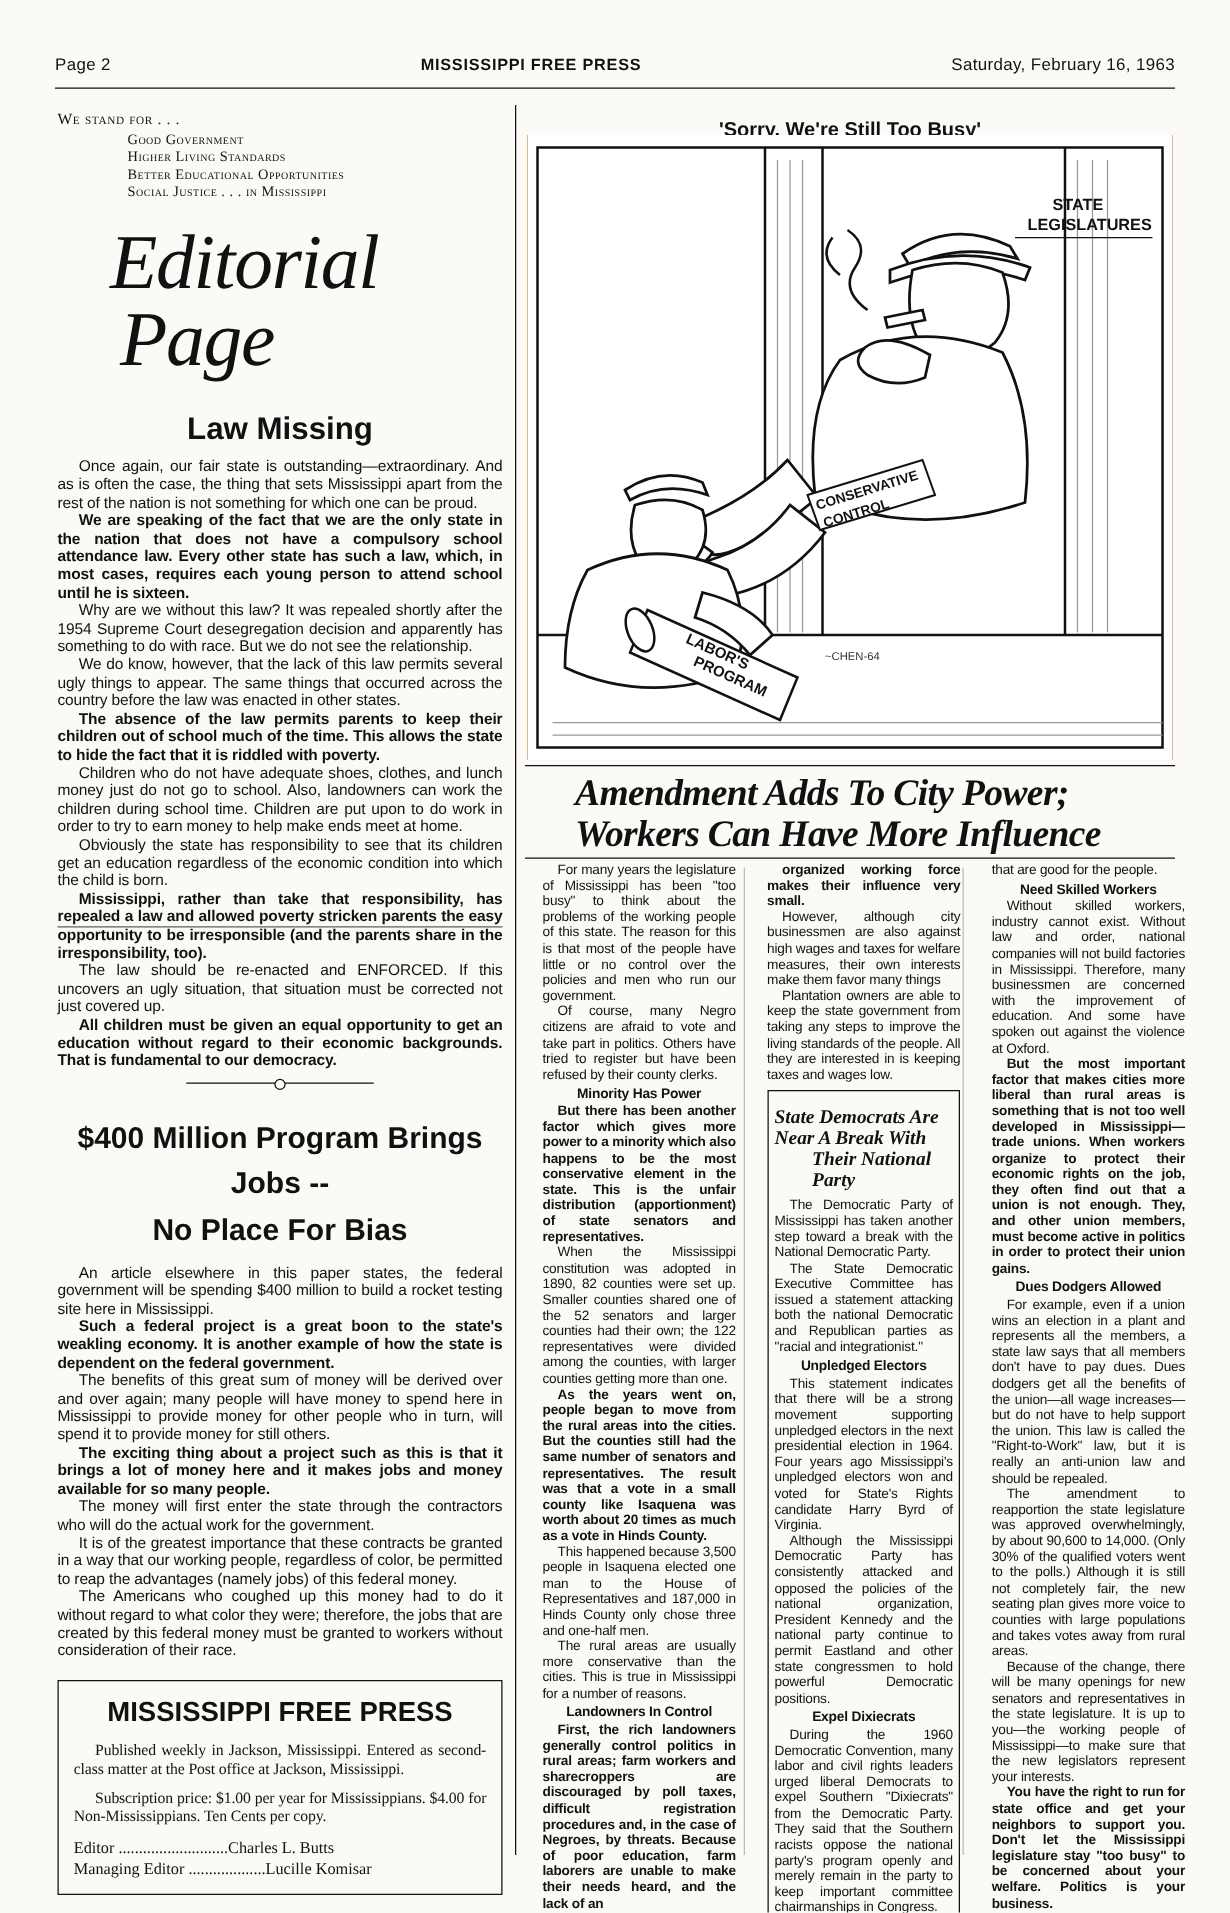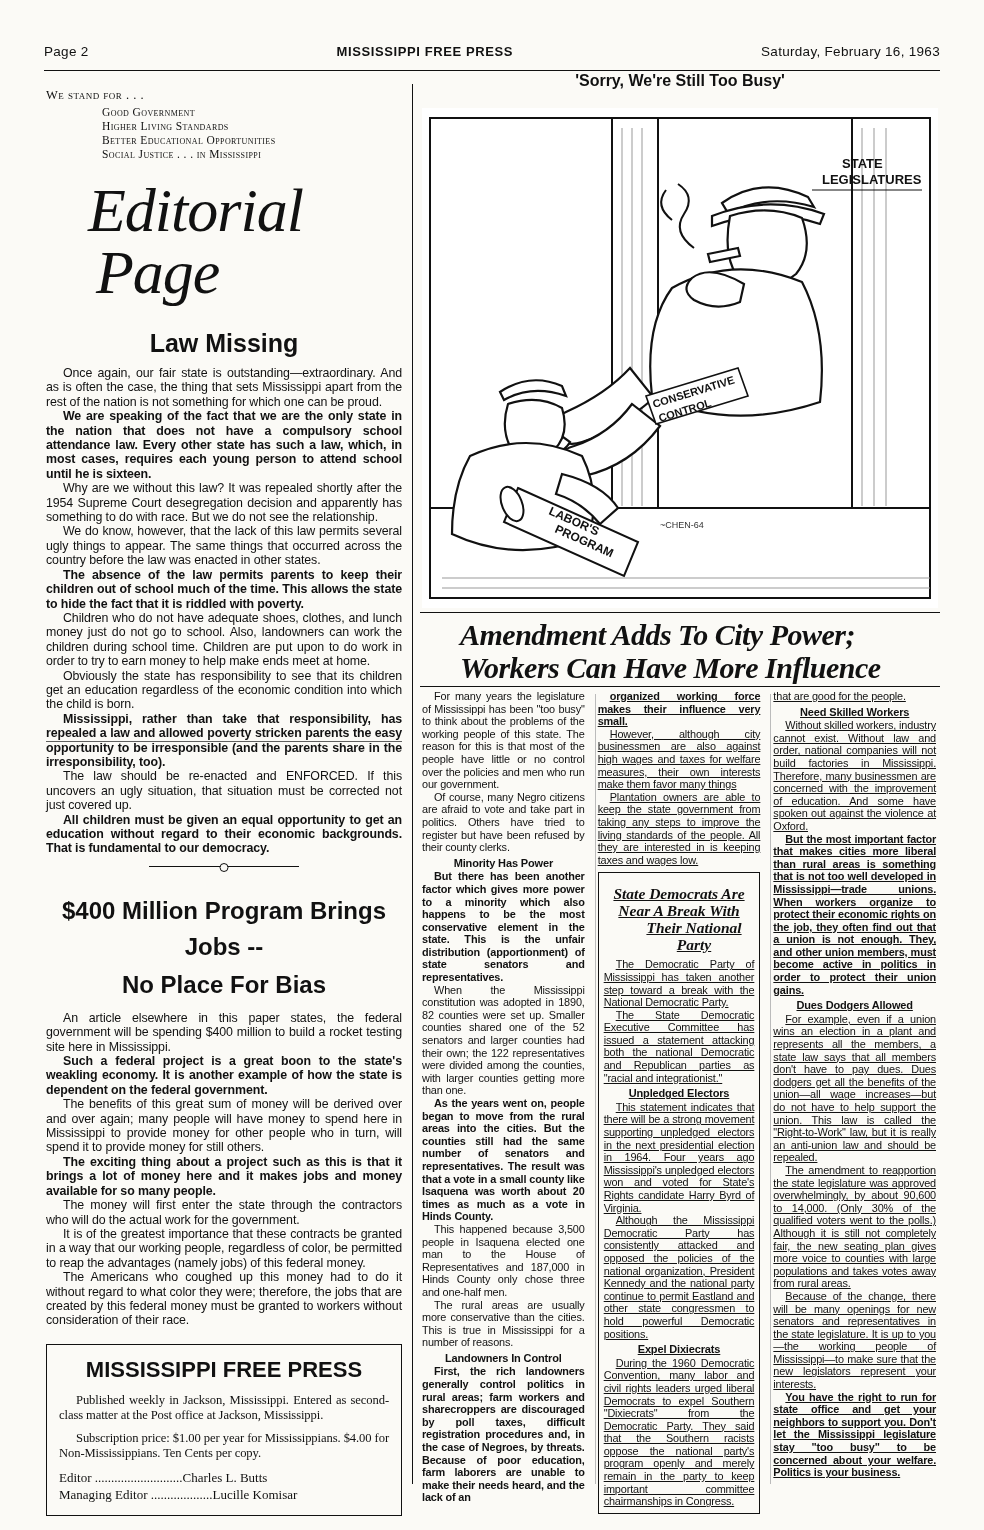--- a/index.html
+++ b/index.html
@@ -95,50 +95,50 @@
   .box p{
     font-family:"Liberation Serif",serif;
     font-size:12.6px;line-height:15px;text-indent:17px;margin:0 0 8px;text-align:justify;
   }
   .box .staff{
     font-family:"Liberation Serif",serif;font-size:13px;line-height:17px;text-indent:0;
   }
 
   
   .cartoon-title{
-    position:absolute;left:420px;top:72px;width:520px;text-align:center;
+    position:absolute;left:420px;top:96px;width:520px;text-align:center;
     font-family:"Liberation Sans",sans-serif;font-weight:700;font-size:16px;
   }
   .cartoon{
     position:absolute;left:422px;top:108px;width:516px;height:500px;
     background:#a16207;overflow:hidden;
   }
   .amend-head{
     position:absolute;left:420px;top:618px;width:520px;
     font-family:"Liberation Serif",serif;font-style:italic;font-weight:700;
     font-size:30px;line-height:33px;letter-spacing:-.5px;margin-left:40px;
   }
   .cols{
-    position:absolute;left:422px;top:690px;width:520px;height:800px;
-    display:flex;gap:0;
+    position:absolute;left:434px;top:690px;width:520px;height:800px;
+    display:flex;gap:12px;
   }
   .col{width:168px;padding:0 6px 0 0;}
-  .col + .col{padding-left:7px;text-decoration:underline;}
+  .col + .col{padding-left:7px;}
   .col p,.col .sub{
     font-family:"Liberation Sans",sans-serif;
     font-size:10.9px;line-height:12.6px;text-align:justify;margin:0;text-indent:12px;
     letter-spacing:-.15px;
   }
   .col p.b{font-weight:700;}
   .col .sub{
     text-align:center;font-weight:700;text-indent:0;margin:3px 0 1px;font-size:11px;
   }
   .col h4.inline-head{
     font-family:"Liberation Serif",serif;font-style:italic;font-weight:700;
-    font-size:15.5px;line-height:17px;margin:8px 0 4px;text-align:center;
+    font-size:15.5px;line-height:17px;margin:8px 0 4px;text-align:left;
   }
   .boxed{
     border:1.2px solid #111;padding:4px 5px 5px;margin:6px 0 0;
   }
   
 </style>
 </head>
 <body>
 
 <div class="page">

